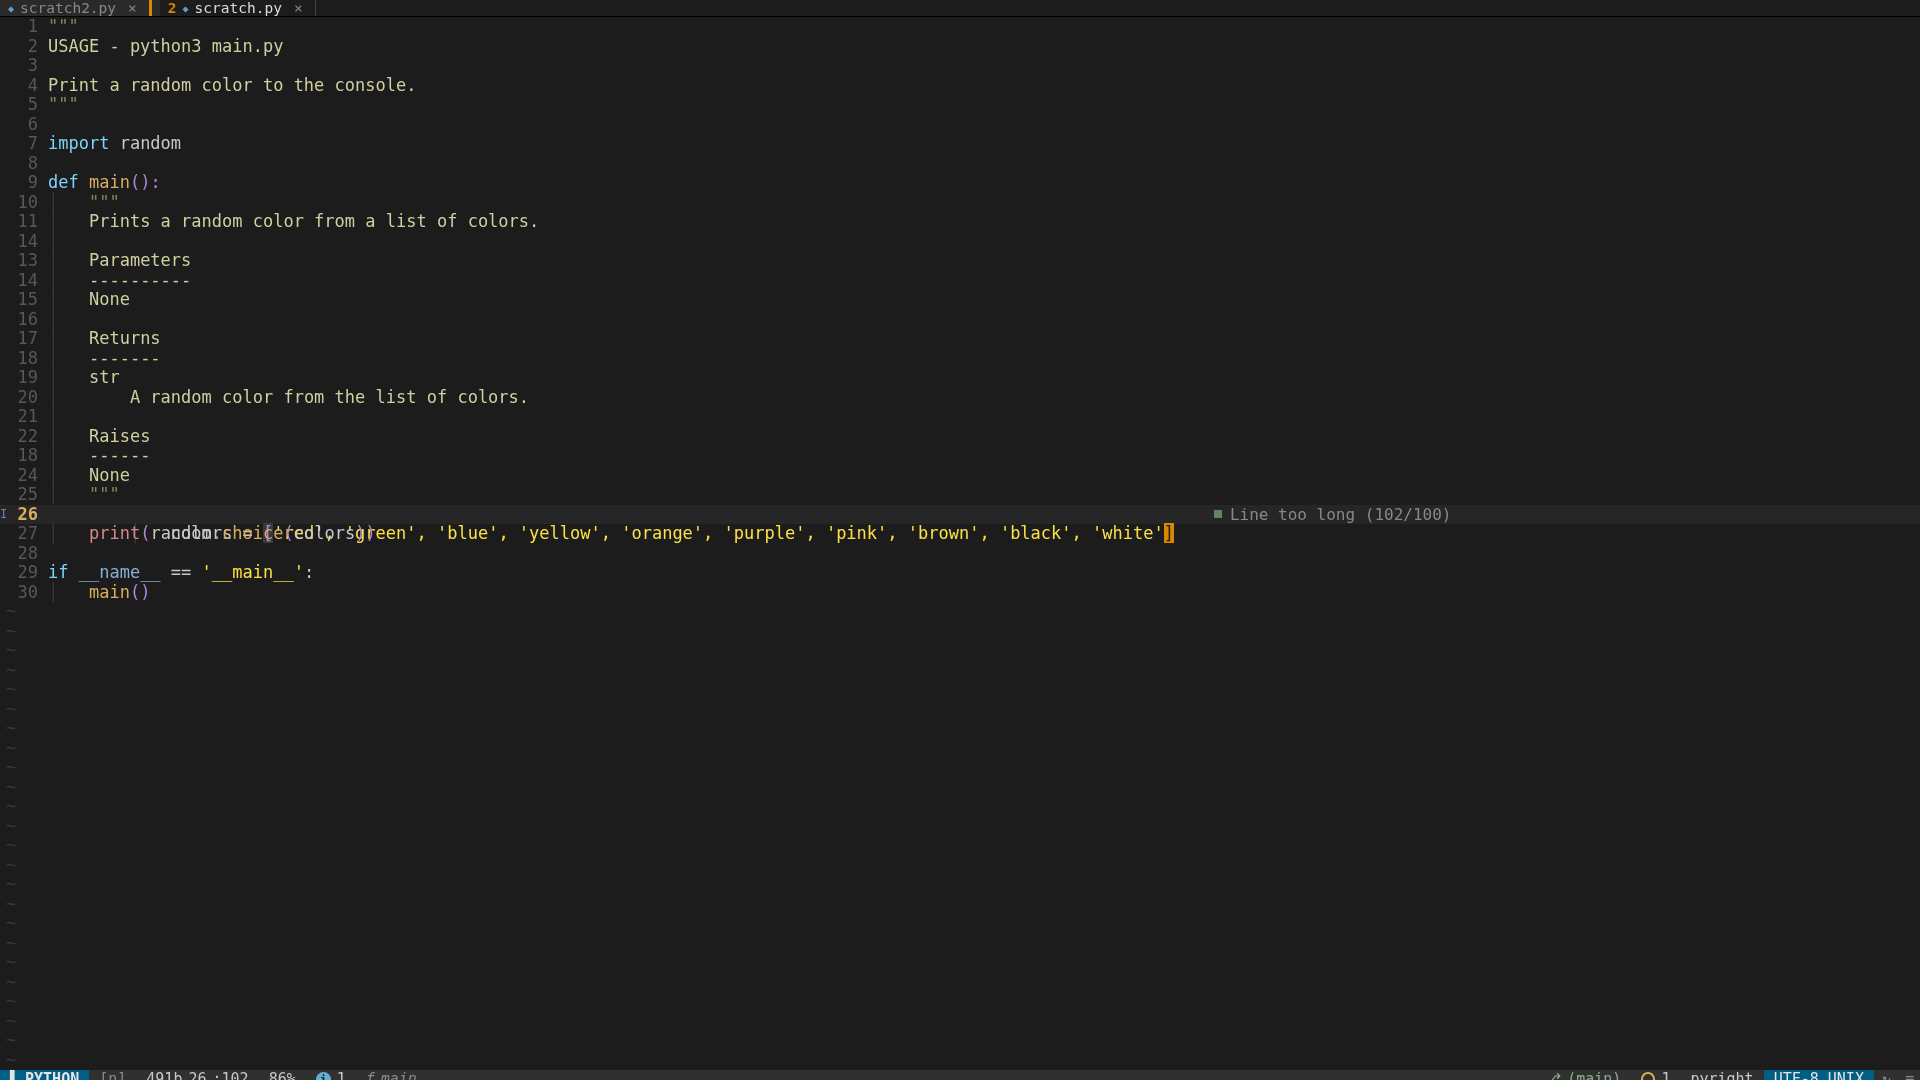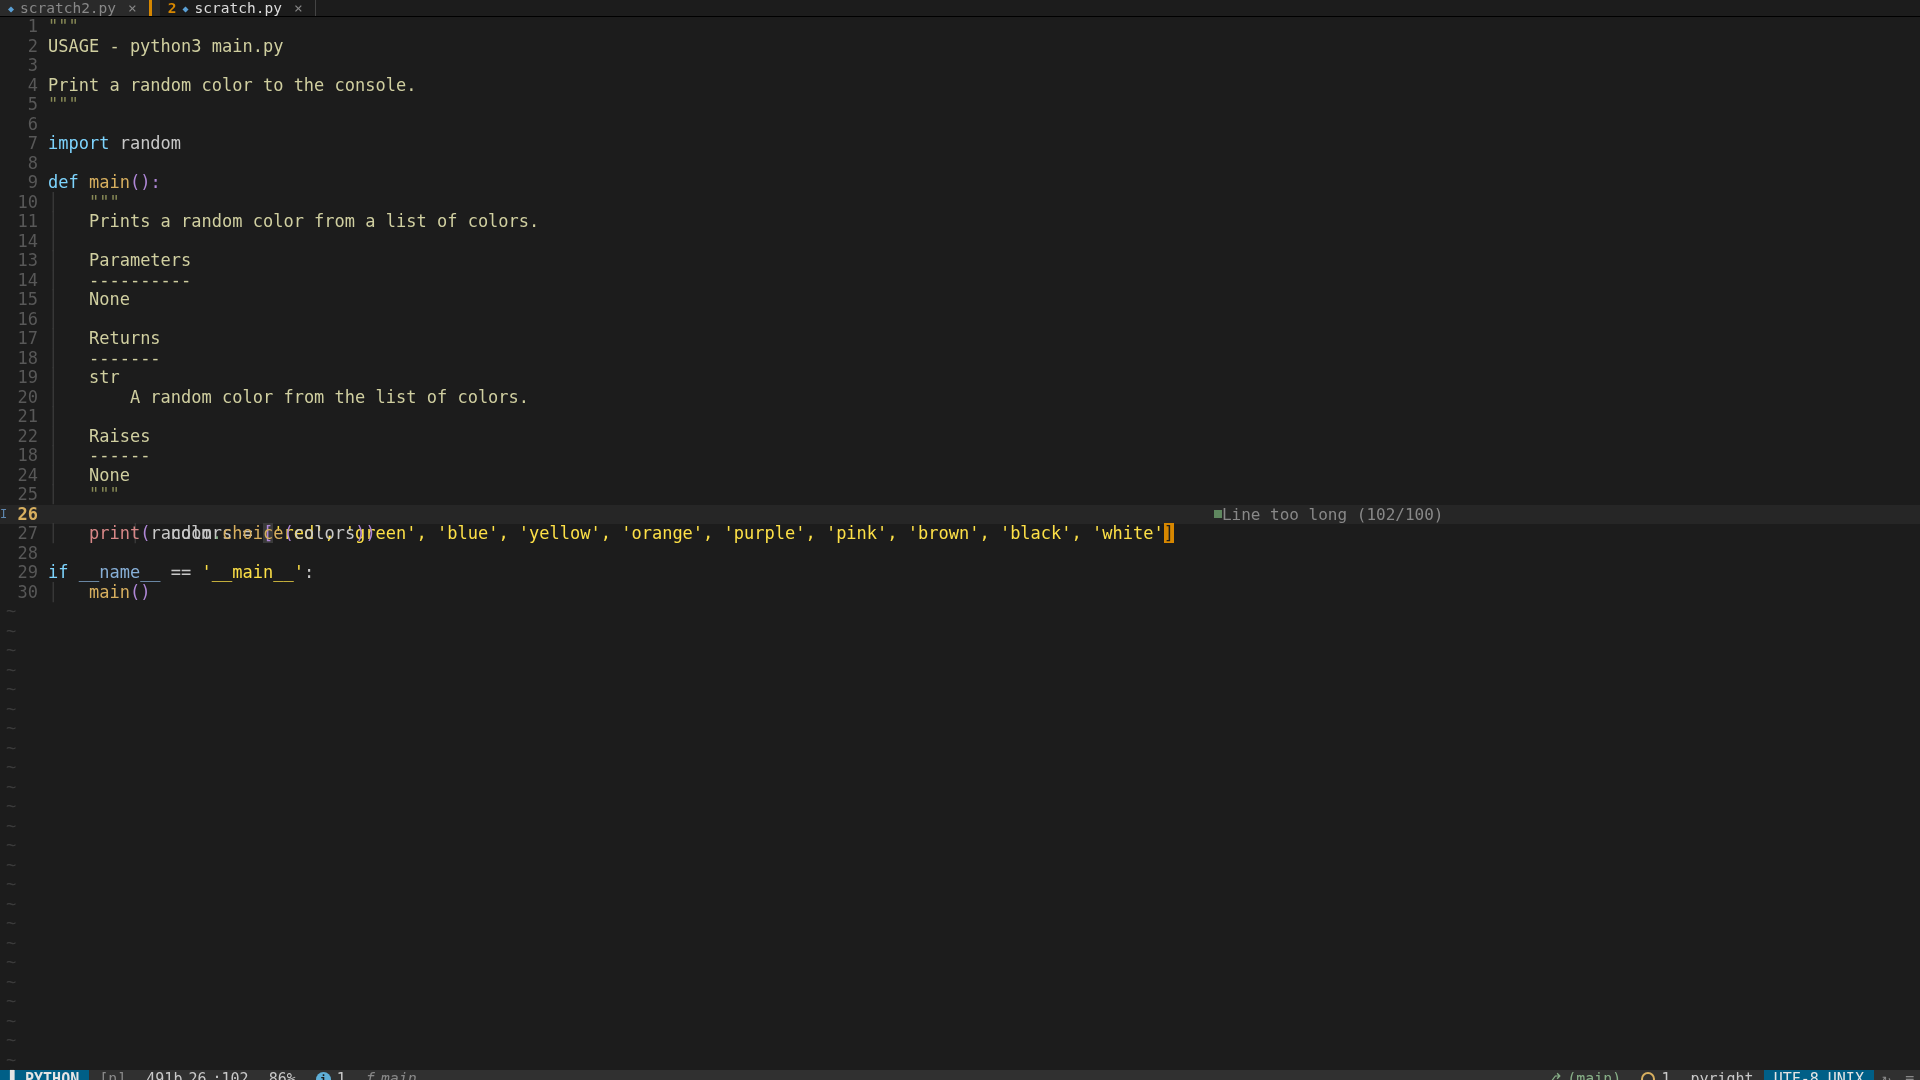--- a/index.html
+++ b/index.html
@@ -64,21 +64,21 @@
 
   
   .hl-bracket { background: #3a3a3a; }
   .cursor-block { background: #d78700; color: #1c1c1c; }
 
   
   .lint {
     margin-left: 40px;
     color: #888;
     font-size: 16px;
-    display: flex; align-items: center; 
+    display: flex; align-items: center; gap: 8px;
   }
   .lint .sq { width: 8px; height: 8px; background: #5f875f; display: inline-block; }
 
   
   .vimtilde { color: #3a3a3a; padding-left: 6px; }
 
   
   .status {
     height: 20px;
     background: #303030;

